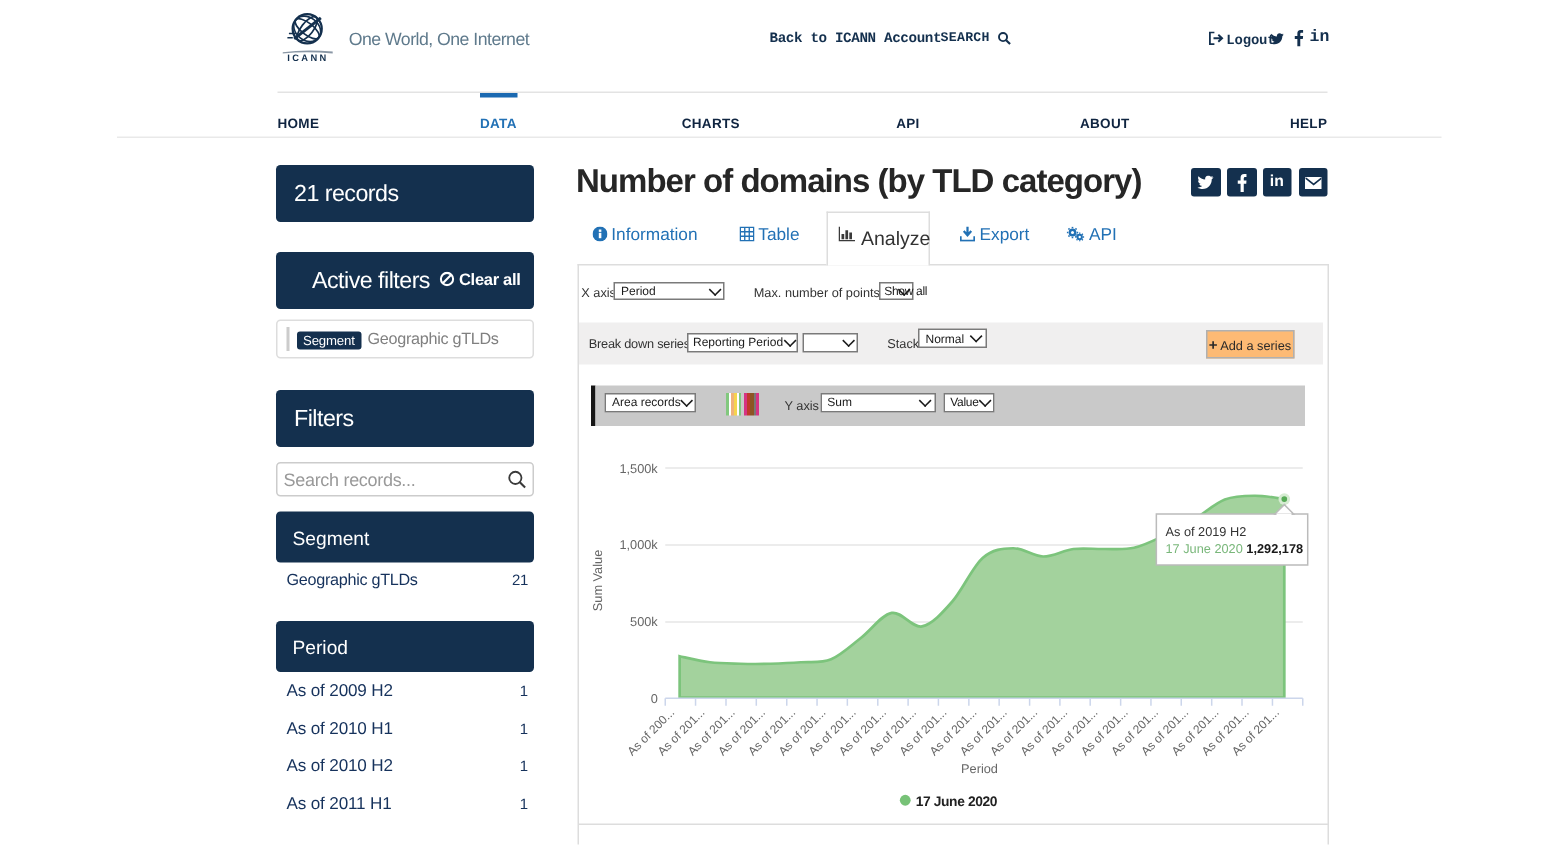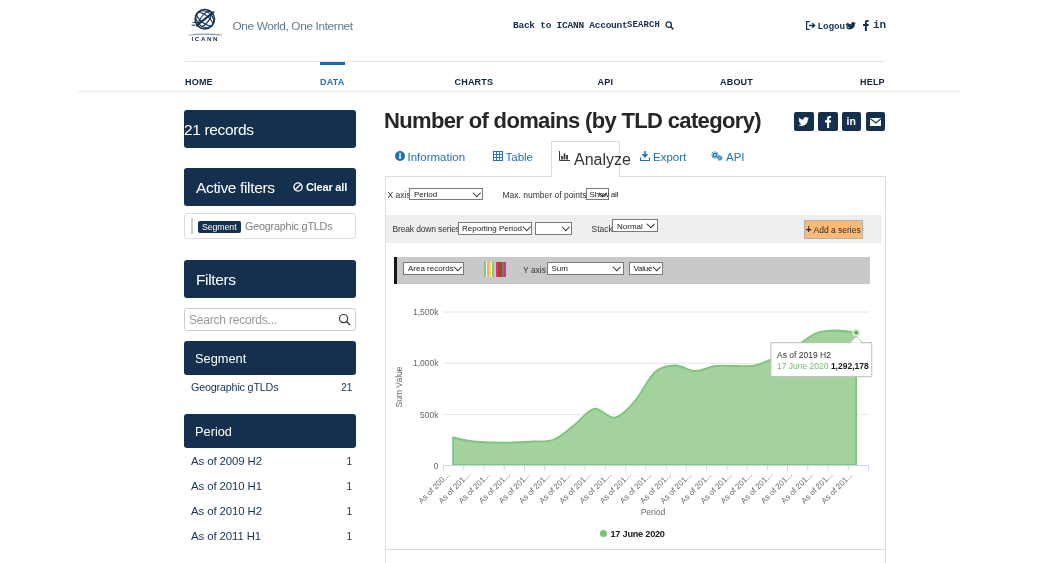--- a/index.html
+++ b/index.html
@@ -59,23 +59,23 @@
 <div class="abs" style="left:185px;top:61px;width:700px;height:1px;background:#e3e3e3;"></div>
 <div class="abs" style="left:320px;top:62px;width:25px;height:3px;background:#1b69b1;"></div>
 <div class="abs" style="left:78px;top:91px;width:883px;height:1px;background:#e9e9e9;"></div>
 <div class="nav" style="left:185px;">HOME</div>
 <div class="nav" style="left:320px;color:#2271b5;">DATA</div>
 <div class="nav" style="left:454.5px;">CHARTS</div>
 <div class="nav" style="left:597.5px;">API</div>
 <div class="nav" style="left:720px;">ABOUT</div>
 <div class="nav" style="left:860px;">HELP</div>
 
-<div class="navybox" style="top:110px;height:38px;font-size:15.5px;letter-spacing:-0.35px;line-height:39px;padding-left:0;">21 records</div>
-
-<div class="navybox" style="top:168px;height:38px;font-size:15.5px;letter-spacing:-0.35px;line-height:39px;padding-left:12px;">Active filters
+<div class="navybox" style="top:110px;height:38px;font-size:15.5px;letter-spacing:-0.35px;line-height:39px;padding-left:12px;">21 records</div>
+
+<div class="navybox" style="top:168px;height:38px;font-size:15.5px;letter-spacing:-0.35px;line-height:39px;padding-left:24px;">Active filters
   <span style="position:absolute;right:9px;top:0;font-size:11px;font-weight:bold;letter-spacing:-0.2px;">
     <svg width="10" height="10" viewBox="0 0 11 11" style="vertical-align:-1px;">
         <circle cx="5.5" cy="5.5" r="4.5" fill="none" stroke="#fff" stroke-width="1.5"></circle>
         <path d="M2.4 8.6 L8.6 2.4" stroke="#fff" stroke-width="1.5"></path>
       </svg>
     Clear all</span>
 </div>
 
 <div class="abs" style="left:184px;top:212.5px;width:172px;height:26px;border:1px solid #ddd;border-radius:3px;background:#fff;">
   <div class="abs" style="left:6px;top:4px;width:2px;height:16px;background:#ccc;"></div>
@@ -131,21 +131,21 @@
     <rect x="0.5" y="0.5" width="9" height="9" fill="none" stroke="#2271b5"></rect>
     <path d="M0.5 3.5 H9.5 M0.5 6.5 H9.5 M3.5 0.5 V9.5 M6.5 0.5 V9.5" stroke="#2271b5" stroke-width="0.9"></path>
   </svg>
 <div class="abs" style="left:505.5px;top:151px;font-size:11.5px;color:#2271b5;z-index:4;">Table</div>
 <svg class="abs" style="left:559px;top:151px;z-index:4;" width="11" height="10" viewBox="0 0 11 10">
     <path d="M0.5 0 V9.5 H11" stroke="#3a3a3a" stroke-width="1" fill="none"></path>
     <rect x="2" y="5" width="1.8" height="3.5" fill="#3a3a3a"></rect>
     <rect x="4.6" y="2.5" width="1.8" height="6" fill="#3a3a3a"></rect>
     <rect x="7.2" y="4" width="1.8" height="4.5" fill="#3a3a3a"></rect>
   </svg>
-<div class="abs" style="left:574px;top:151px;font-size:16px;color:#333;z-index:4;">Analyze</div>
+<div class="abs" style="left:574px;top:151px;font-size:13px;color:#333;z-index:4;">Analyze</div>
 <svg class="abs" style="left:640px;top:151px;z-index:4;" width="10" height="10" viewBox="0 0 10 10">
     <path d="M5 0 V5 M2.5 3 L5 5.8 L7.5 3" stroke="#2271b5" stroke-width="1.5" fill="none"></path>
     <path d="M0.5 6.5 V9.5 H9.5 V6.5" stroke="#2271b5" stroke-width="1.2" fill="none"></path>
   </svg>
 <div class="abs" style="left:653px;top:151px;font-size:11.5px;color:#2271b5;z-index:4;">Export</div>
 <svg class="abs" style="left:711px;top:151px;z-index:4;" width="12" height="10" viewBox="0 0 12 10">
     <g fill="#2271b5">
       <circle cx="4" cy="4" r="2.6"></circle>
       <circle cx="4" cy="4" r="1" fill="#fff"></circle>
       <path d="M4 0.2 v1 M4 6.8 v1 M0.2 4 h1 M6.8 4 h1 M1.3 1.3 l0.7 0.7 M6 6 l0.7 0.7 M6.7 1.3 l-0.7 0.7 M2 6 l-0.7 0.7" stroke="#2271b5" stroke-width="1.1"></path>

